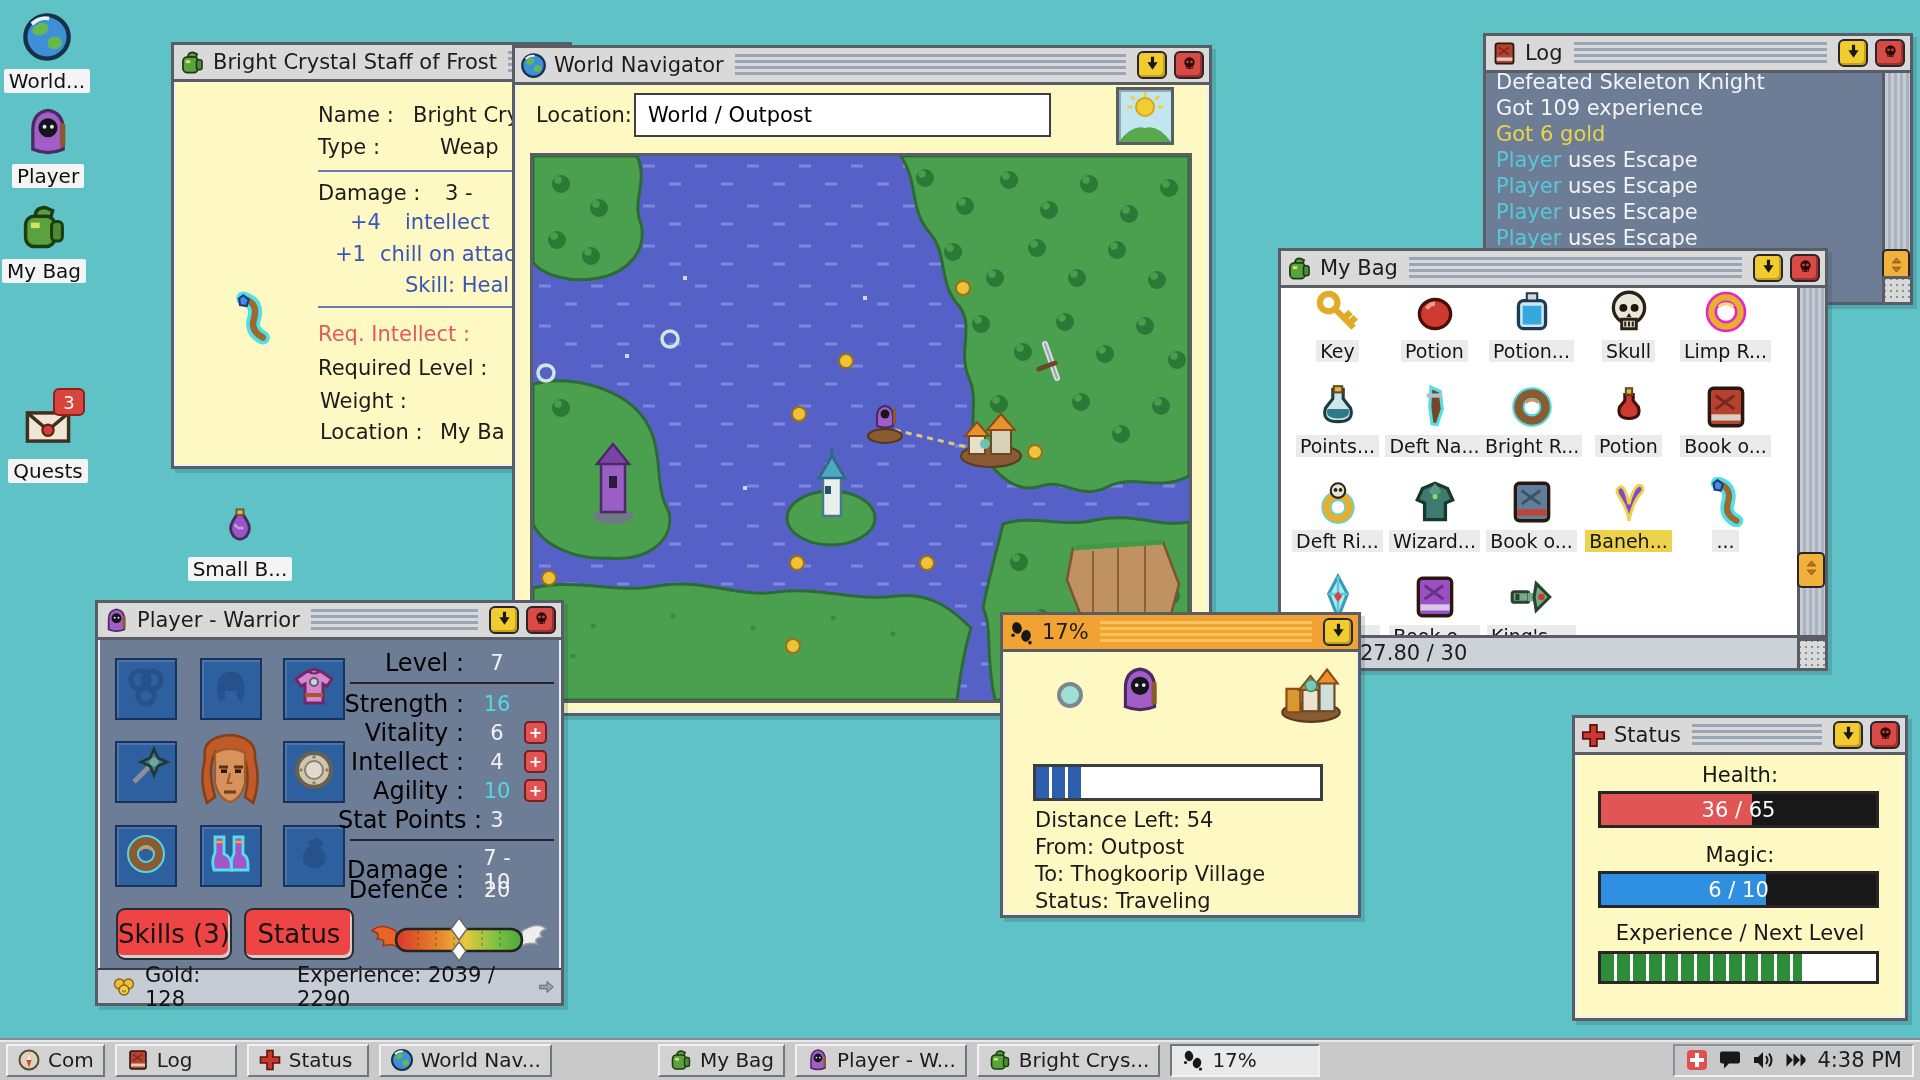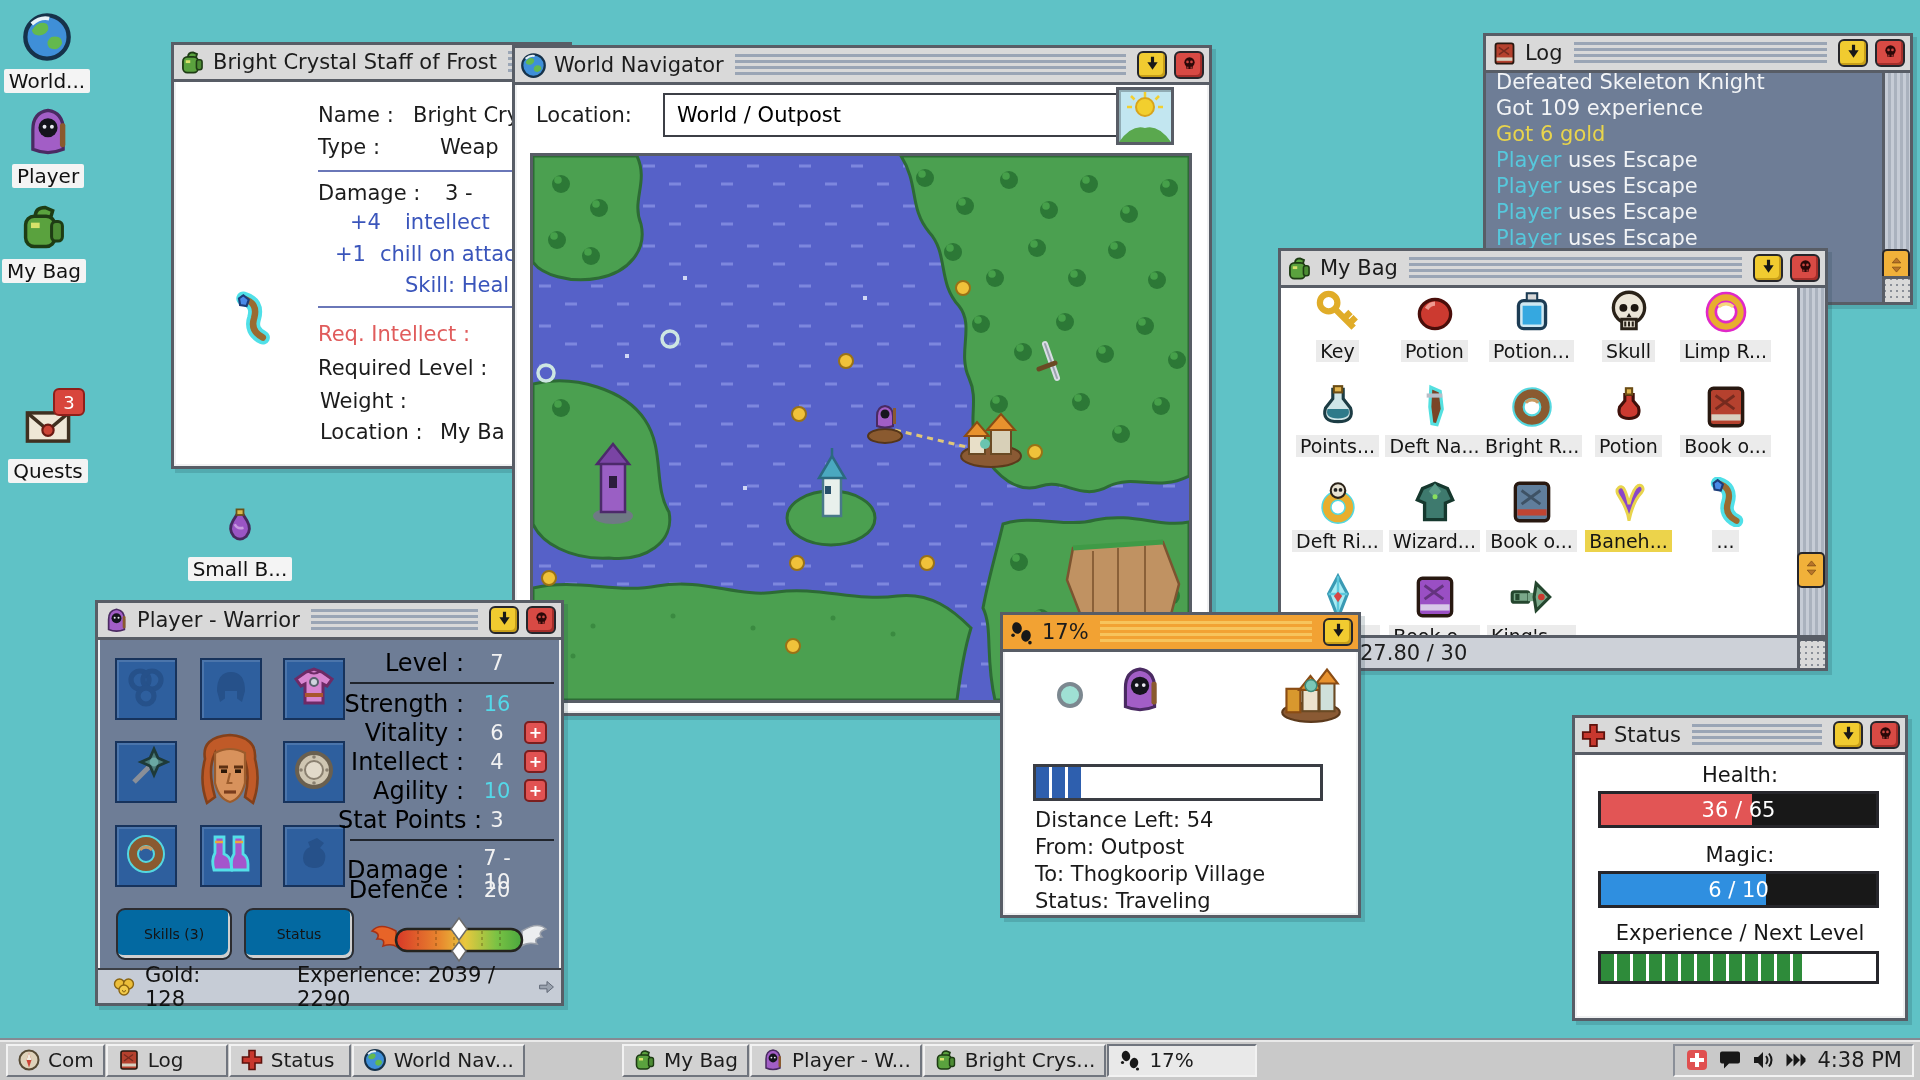--- a/index.html
+++ b/index.html
@@ -1,18 +1,18 @@
 <!DOCTYPE html>
 <html><head>
 <meta charset="utf-8">
 <style>
   html,body{margin:0;padding:0}
   body{width:1920px;height:1080px;background:#5fc2c6;overflow:hidden;position:relative;
        font-family:"DejaVu Sans",sans-serif;color:#1c1c1c}
-  .win{position:absolute;background:#ffffff;border:3px solid #585d66;
+  .win{position:absolute;background:#fef9c3;border:3px solid #585d66;
        box-shadow:inset 0 0 0 2px #f0f1f2,4px 4px 0 rgba(30,60,70,.18)}
   .tb{display:flex;align-items:center;gap:7px;height:34px;padding:0 5px;border-bottom:3px solid #585d66;background:#d9d9d9}
   .tb .wicon{width:27px;height:27px;flex:0 0 auto}
   .wtitle{font-size:21px;white-space:nowrap}
   .stripes{flex:1;height:22px;margin:0 4px;background:repeating-linear-gradient(180deg,#9aa5b5 0 3px,rgba(0,0,0,0) 3px 6px)}
   .stripes.o{background:repeating-linear-gradient(180deg,#f7c45c 0 3px,rgba(0,0,0,0) 3px 6px)}
   .wbtn{width:30px;height:28px;border:2px solid #26262b;border-radius:6px;box-sizing:border-box;
         display:flex;align-items:center;justify-content:center;flex:0 0 auto}
   .wbtn.y{background:#f1cb30;box-shadow:inset -2px -2px 0 #c79e18}
   .wbtn.r{background:#d84a44;box-shadow:inset -2px -2px 0 #a42e2a}
@@ -50,21 +50,21 @@
   .slot{position:absolute;width:62px;height:62px;background:#2e5f9e;border:2px solid #17335c;box-sizing:border-box;
         box-shadow:inset 2px 2px 0 rgba(255,255,255,.14);display:flex;align-items:center;justify-content:center}
   .slot svg{width:48px;height:48px}
   .srow{display:grid;grid-template-columns:132px 54px 26px;align-items:center;height:29px}
   .slabel{color:#000000;font-size:24px;text-align:right;padding-right:6px;white-space:nowrap}
   .sval{font-size:21px;text-align:center}
   .sval.white{color:#f2f2f2}.sval.cyan{color:#54d8e8}
   .plusbtn{width:23px;height:23px;background:#e15252;border:2px solid #7a1f1f;border-radius:5px;box-sizing:border-box;
            color:#fff;font-size:16px;font-weight:bold;display:flex;align-items:center;justify-content:center}
   .sdiv{height:2px;background:#20242c;margin:5px 0 5px 12px}
-  .pbtnw{position:absolute;background:#0369a1;border:2px solid #2c2c30;border-radius:9px;font-size:14px;color:#141414;
+  .pbtnw{position:absolute;background:#ef4444;border:2px solid #2c2c30;border-radius:9px;font-size:26px;color:#141414;
         display:flex;align-items:center;justify-content:center;box-shadow:inset -2px -3px 0 #cfcfcf}
   .pbottom{position:absolute;left:0;right:0;bottom:0;height:33px;background:#c6ccd6;border-top:2px solid #3c3f46;
            display:flex;align-items:center;font-size:21px;color:#111}
   
   .pbar{position:absolute;background:#fff;border:3px solid #3a3d44;box-sizing:border-box}
   .pfill{height:100%;background:repeating-linear-gradient(90deg,#2e5fae 0 13px,#fff 13px 16px)}
   .tline{font-size:21px;line-height:27px;color:#1a1a1a;white-space:nowrap}
   
   .stlabel{position:absolute;left:0;right:0;text-align:center;font-size:21px;color:#161616}
   .stbar{position:absolute;border:3px solid #26262b;background:#181818;box-sizing:border-box}
@@ -242,21 +242,21 @@
             </g>
             <circle cx="9.5" cy="10" r="1.7" fill="#c84640"></circle>
             <circle cx="14.5" cy="10" r="1.7" fill="#c84640"></circle>
             <rect x="9.2" y="16" width="1.4" height="2.6" fill="#c84640"></rect>
             <rect x="13.4" y="16" width="1.4" height="2.6" fill="#c84640"></rect>
           </svg></span>
       </span>
   </div>
   <div class="abs" style="left:0;top:37px;right:0;bottom:0">
     <div class="irow" style="left:21px;top:18px">Location:</div>
-    <input class="inp" style="left: 148px; top: 8px; width: 467px; height: 44px;" readonly="" value="World / Outpost">
+    <input class="inp" style="left: 119px; top: 8px; width: 417px; height: 44px;" readonly="" value="World / Outpost">
     <div class="abs sunken" style="left:601px;top:2px;width:58px;height:58px;background:#c2e6f0">
       <svg viewBox="0 0 52 52" width="52" height="52">
         <circle cx="26" cy="17" r="9" fill="#f2cf2e" stroke="#d8a41c" stroke-width="2"></circle>
         <g stroke="#f2cf2e" stroke-width="2.5">
             <path d="M26,2 v5 M12,6 l3.5,3.5 M40,6 l-3.5,3.5 M8,17 h5 M39,17 h5"></path>
           </g>
         <path d="M0,52 Q13,34 26,38 Q39,34 52,52 Z" fill="#5aa84e"></path>
       </svg>
     </div>
     <div class="abs sunken" style="left:15px;top:68px;width:662px;height:550px;background:#5661c8">
@@ -842,21 +842,21 @@
       <div class="sttext">6 / 10</div>
     </div>
     <div class="stlabel" style="top:166px">Experience / Next Level</div>
     <div class="xpbar" style="left:23px;top:196px;width:281px;height:33px">
       <div class="xpfill" style="width: 73%;"></div>
     </div>
   </div>
 </div>
 
 <div class="taskbar">
-  <div style="display:flex;gap:1px;align-items:center" id="task-buttons">
+  <div style="display:flex;gap:10px;align-items:center" id="task-buttons">
       <div class="tbtn">
         <span class="ic"><svg viewBox="0 0 24 24" width="100%" height="100%">
             <circle cx="12" cy="12" r="9.5" fill="#ded2ba" stroke="#564a34" stroke-width="2"></circle>
             <path d="M12,4.5 L14.5,12 L12,19.5 L9.5,12Z" fill="#cc4436"></path>
             <path d="M12,4.5 L14.5,12 L9.5,12Z" fill="#f0ece0"></path>
           </svg></span>
         <span>Com</span>
       </div>
       <div class="tbtn">
         <span class="ic"><svg viewBox="0 0 24 24" width="100%" height="100%">

